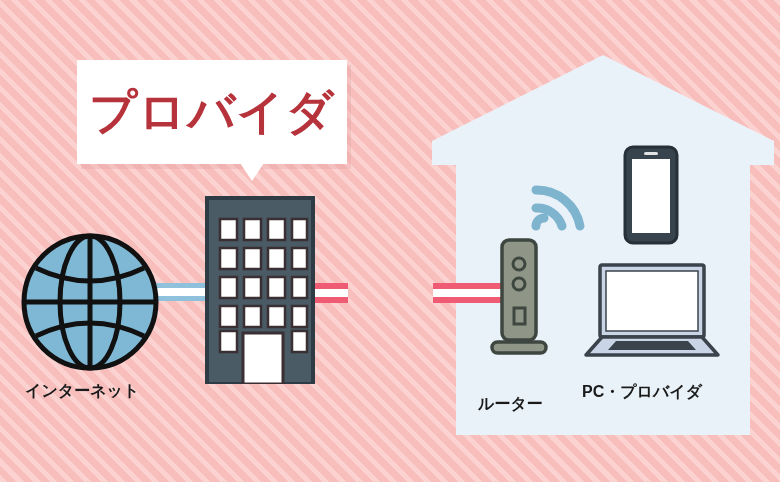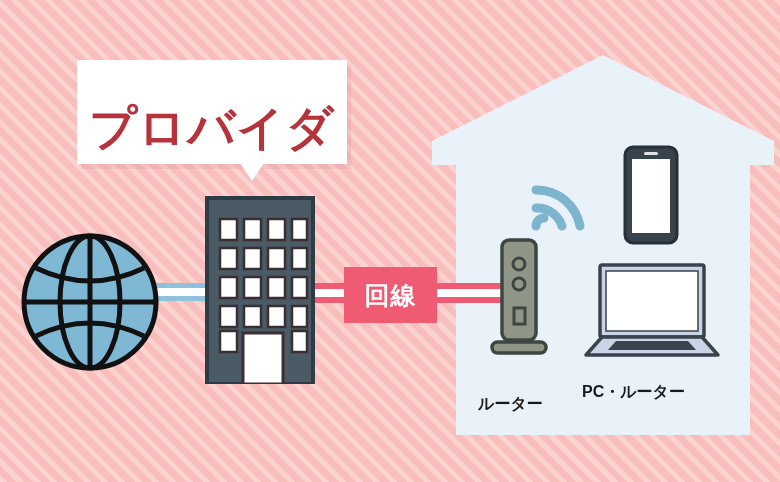--- a/index.html
+++ b/index.html
@@ -29,21 +29,21 @@
     left: 77px;
     top: 60px;
     width: 270px;
     height: 104px;
     background: #ffffff;
     box-shadow: 4px 5px 0 rgba(228,150,150,0.28);
   }
   #bubble-text {
     position: absolute;
     left: 0;
-    top: 16px;
+    top: 0;
     width: 270px;
     height: 104px;
     display: flex;
     align-items: center;
     justify-content: center;
     color: #b7333c;
     font-size: 47px;
     font-weight: bold;
     letter-spacing: 1px;
     white-space: nowrap;
@@ -278,25 +278,23 @@
     <svg width="146" height="95" viewBox="0 0 146 95">
 
       <rect x="22" y="2" width="104" height="72" rx="2" ry="2" fill="#c9d4e6" stroke="#3a434b" stroke-width="3.5"></rect>
       <rect x="28" y="8" width="92" height="60" fill="#ffffff" stroke="#3a434b" stroke-width="1.5"></rect>
 
       <path d="M8 92 L24 74 L124 74 L140 92 Z" fill="#c9d4e6" stroke="#3a434b" stroke-width="3.5" stroke-linejoin="round"></path>
       <path d="M30 87 L38 78 L110 78 L118 87 Z" fill="#3a434b"></path>
     </svg>
   </div>
 
-  <div id="line-badge">
-    <span id="line-badge-text">回線</span>
-  </div>
 
   <div id="bubble">
     <span id="bubble-text">プロバイダ</span>
   </div>
   <div id="bubble-tail"></div>
 
+  <div class="caption" id="label-internet">インターネット</div>
   <div class="caption" id="label-router">ルーター</div>
-  <div class="caption" id="label-devices">PC・ルーター</div>
+  <div class="caption" id="label-devices">PC・プロバイダ</div>
 
 </div>
 
 </body></html>

